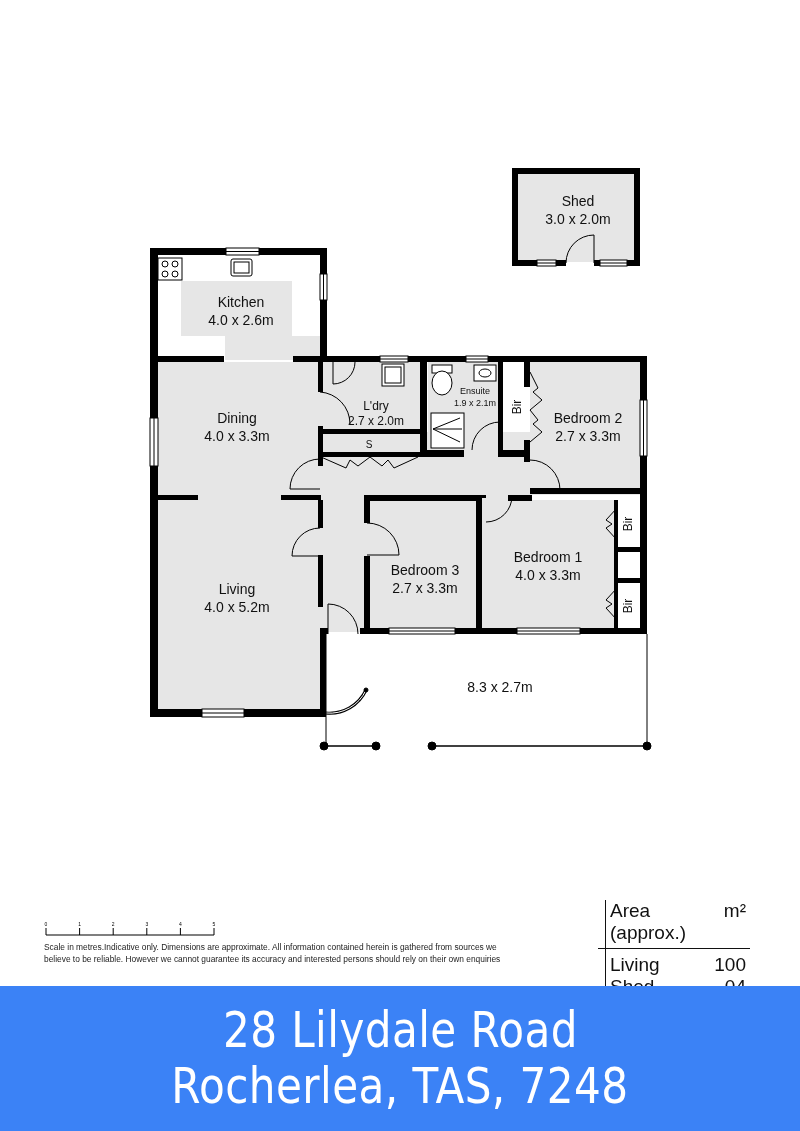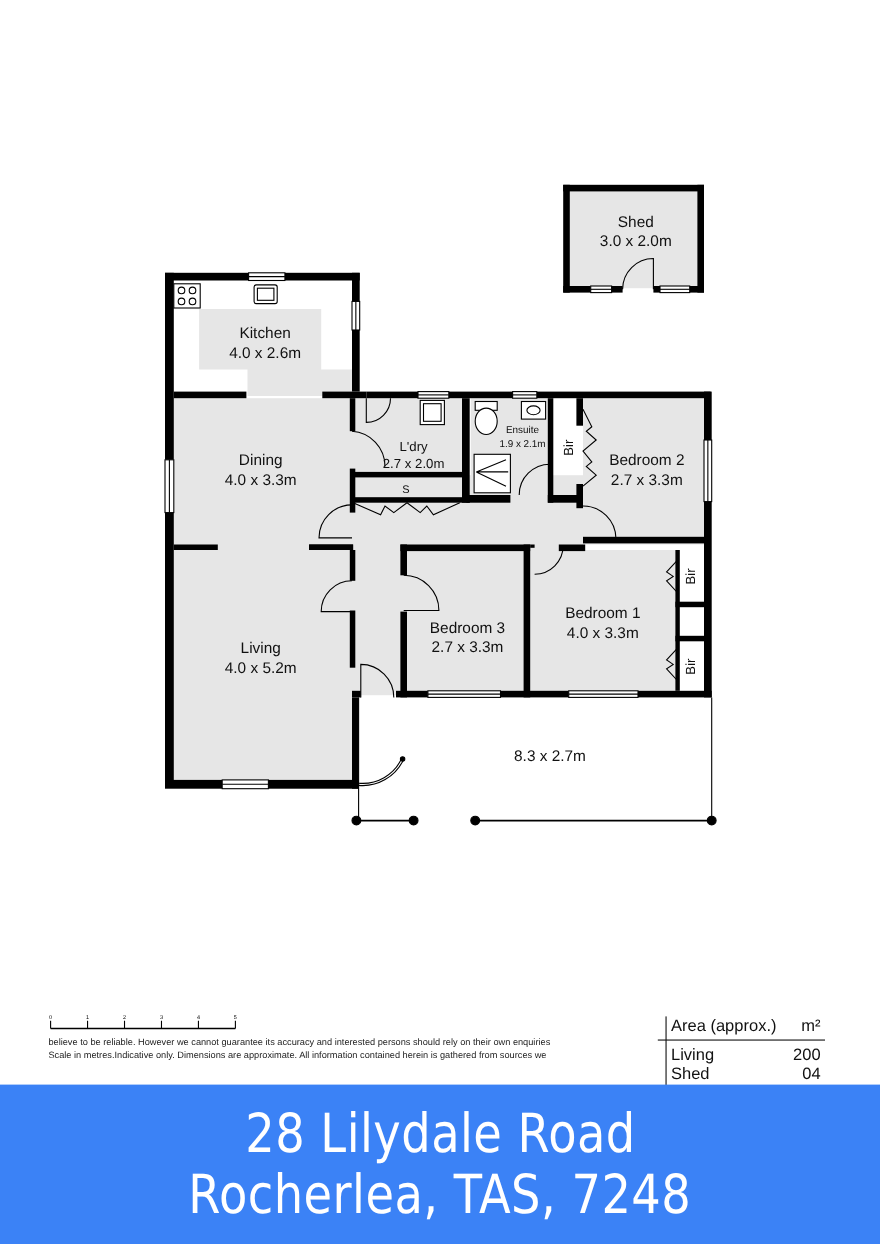--- a/index.html
+++ b/index.html
@@ -1,21 +1,21 @@
 <!DOCTYPE html>
 <html><head>
 <meta charset="utf-8">
 <style>
   html,body{margin:0;padding:0;background:#fff;}
   body{width:800px;height:1131px;position:relative;overflow:hidden;font-family:"Liberation Sans",sans-serif;}
   #plan{position:absolute;left:0;top:0;width:800px;height:860px;}
   .room-label{font-family:"Liberation Sans",sans-serif;fill:#111;text-anchor:middle;}
   .scale{position:absolute;left:44px;top:920px;width:180px;height:20px;}
   .disclaimer{position:absolute;left:44px;top:942px;width:500px;font-size:8.4px;line-height:11.5px;color:#222;}
-  .area-table{position:absolute;left:598px;top:924px;width:152px;font-size:15px;color:#111;}
+  .area-table{position:absolute;left:598px;top:900px;width:152px;font-size:19px;color:#111;}
   .area-table .row{display:flex;justify-content:space-between;padding:0 4px 0 12px;}
   .area-table .hdr{border-bottom:1.5px solid #111;padding-bottom:4px;margin-bottom:5px;}
   .area-table .tot{border-top:1.5px solid #111;padding-top:4px;margin-top:5px;font-style:italic;}
   .area-table .vbar{position:absolute;left:7px;top:0;bottom:-4px;border-left:1.5px solid #111;}
   .banner{position:absolute;left:0;top:986px;width:800px;height:145px;display:flex;flex-direction:column;align-items:center;justify-content:center;color:#fff;}
   .banner div{font-size:49px;line-height:56px;letter-spacing:0.5px;font-family:"DejaVu Sans",sans-serif;font-weight:normal;transform:scaleX(0.86);}
 </style>
 </head>
 <body>
 
@@ -258,33 +258,33 @@
     <text x="2" y="6">0</text>
     <text x="35.6" y="6">1</text>
     <text x="69.2" y="6">2</text>
     <text x="102.8" y="6">3</text>
     <text x="136.4" y="6">4</text>
     <text x="170" y="6">5</text>
   </g>
 </svg>
 
 <div class="disclaimer">
+  <div>Scale in metres.Indicative only. Dimensions are approximate. All information contained herein is gathered from sources we</div>
   <div>believe to be reliable. However we cannot guarantee its accuracy and interested persons should rely on their own enquiries</div>
-  <div>Scale in metres.Indicative only. Dimensions are approximate. All information contained herein is gathered from sources we</div>
 </div>
 
 <div class="area-table">
   <div class="vbar"></div>
   <div class="row hdr">
     <span>Area (approx.)</span>
     <span>m²</span>
   </div>
   <div class="row">
     <span>Living</span>
-    <span>200</span>
+    <span>100</span>
   </div>
   <div class="row">
     <span>Shed</span>
     <span>04</span>
   </div>
   <div class="row tot">
     <span>Total</span>
     <span>145</span>
   </div>
 </div>

